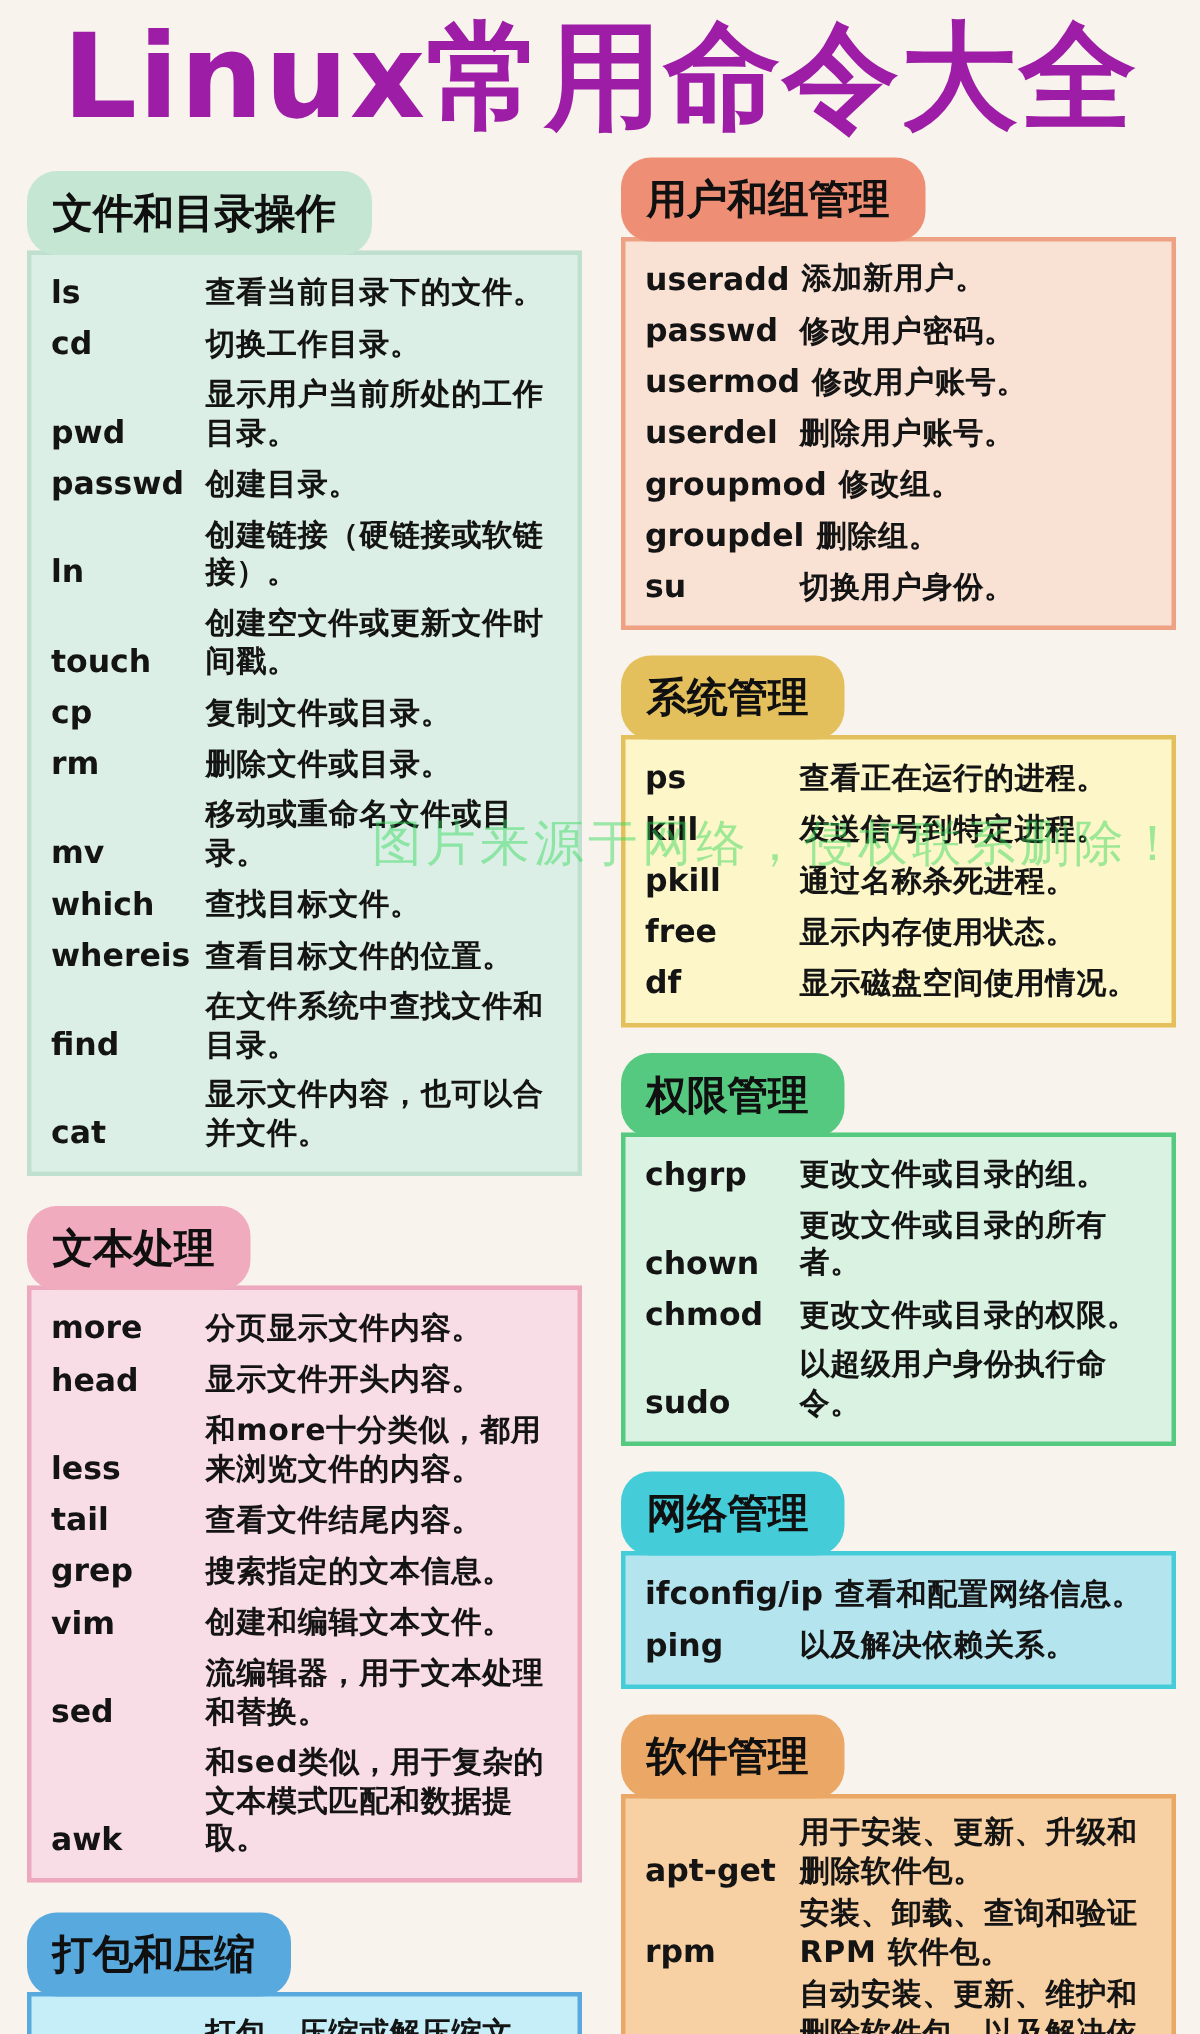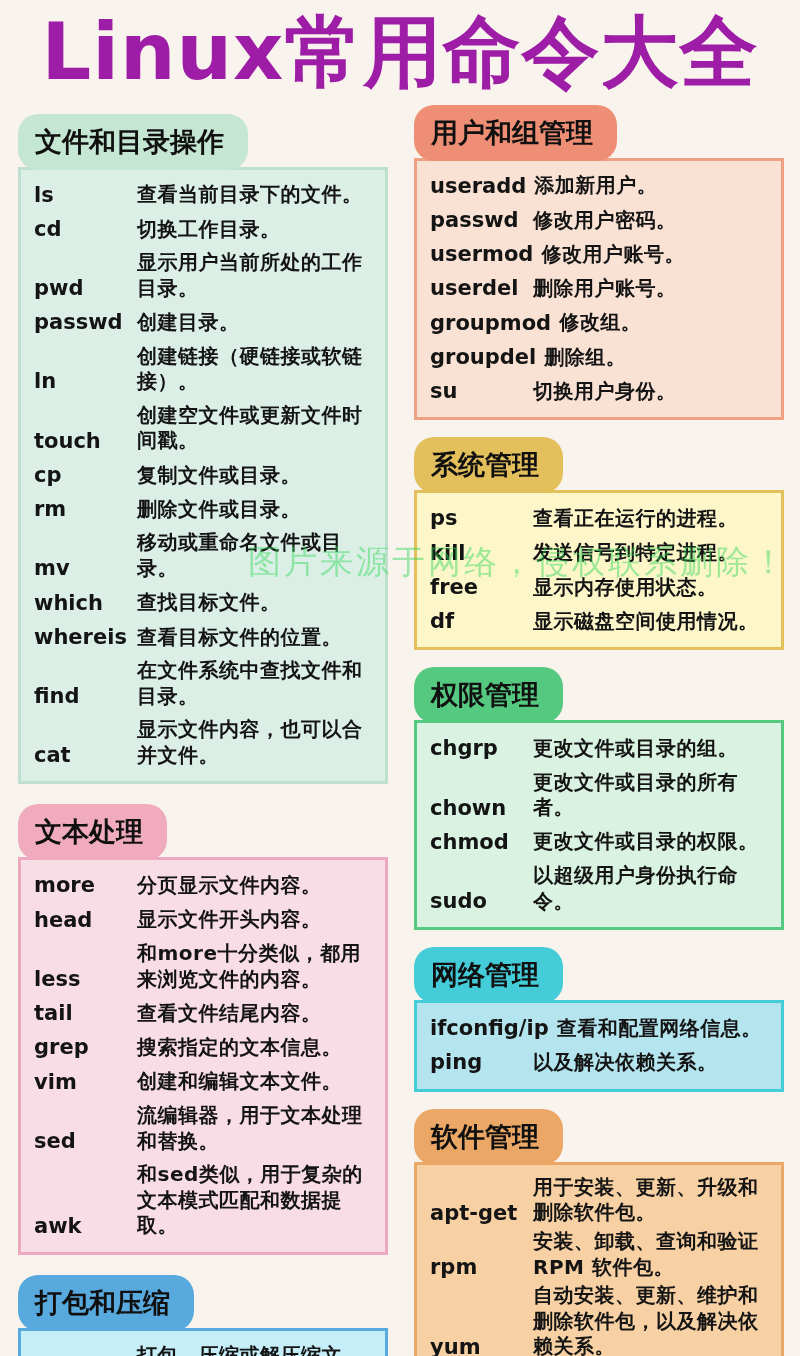--- a/index.html
+++ b/index.html
@@ -257,20 +257,24 @@
       <div class="box">
           <div class="row">
             <span class="cmd">ps</span>
             <span class="desc">查看正在运行的进程。</span>
           </div>
           <div class="row">
             <span class="cmd">kill</span>
             <span class="desc">发送信号到特定进程。</span>
           </div>
           <div class="row">
+            <span class="cmd">pkill</span>
+            <span class="desc">通过名称杀死进程。</span>
+          </div>
+          <div class="row">
             <span class="cmd">free</span>
             <span class="desc">显示内存使用状态。</span>
           </div>
           <div class="row">
             <span class="cmd">df</span>
             <span class="desc">显示磁盘空间使用情况。</span>
           </div>
         </div>
     </section>
 

